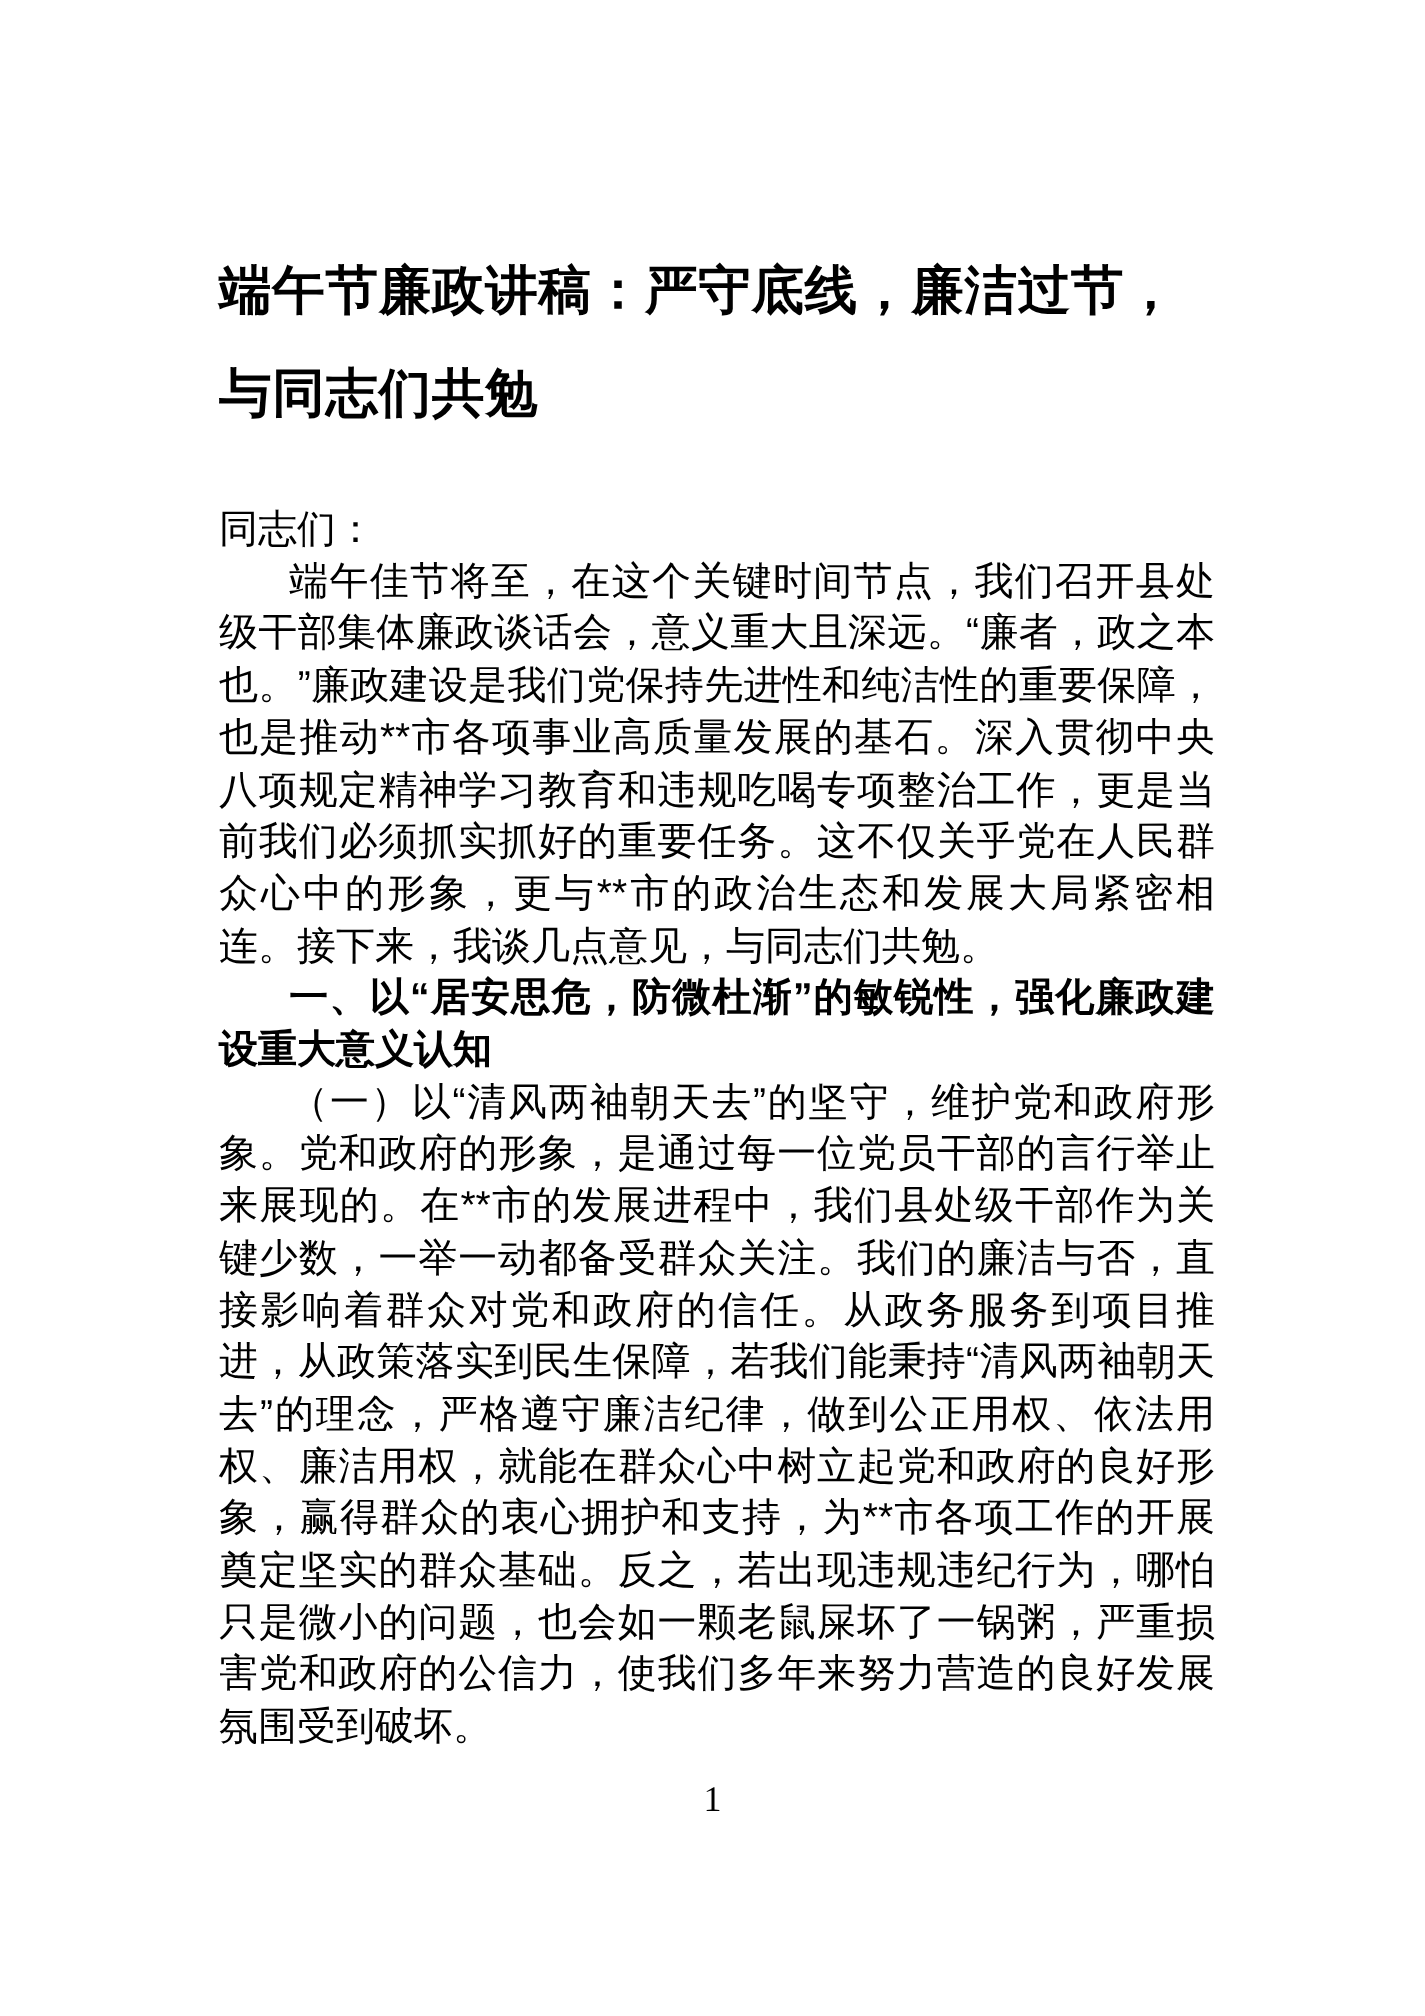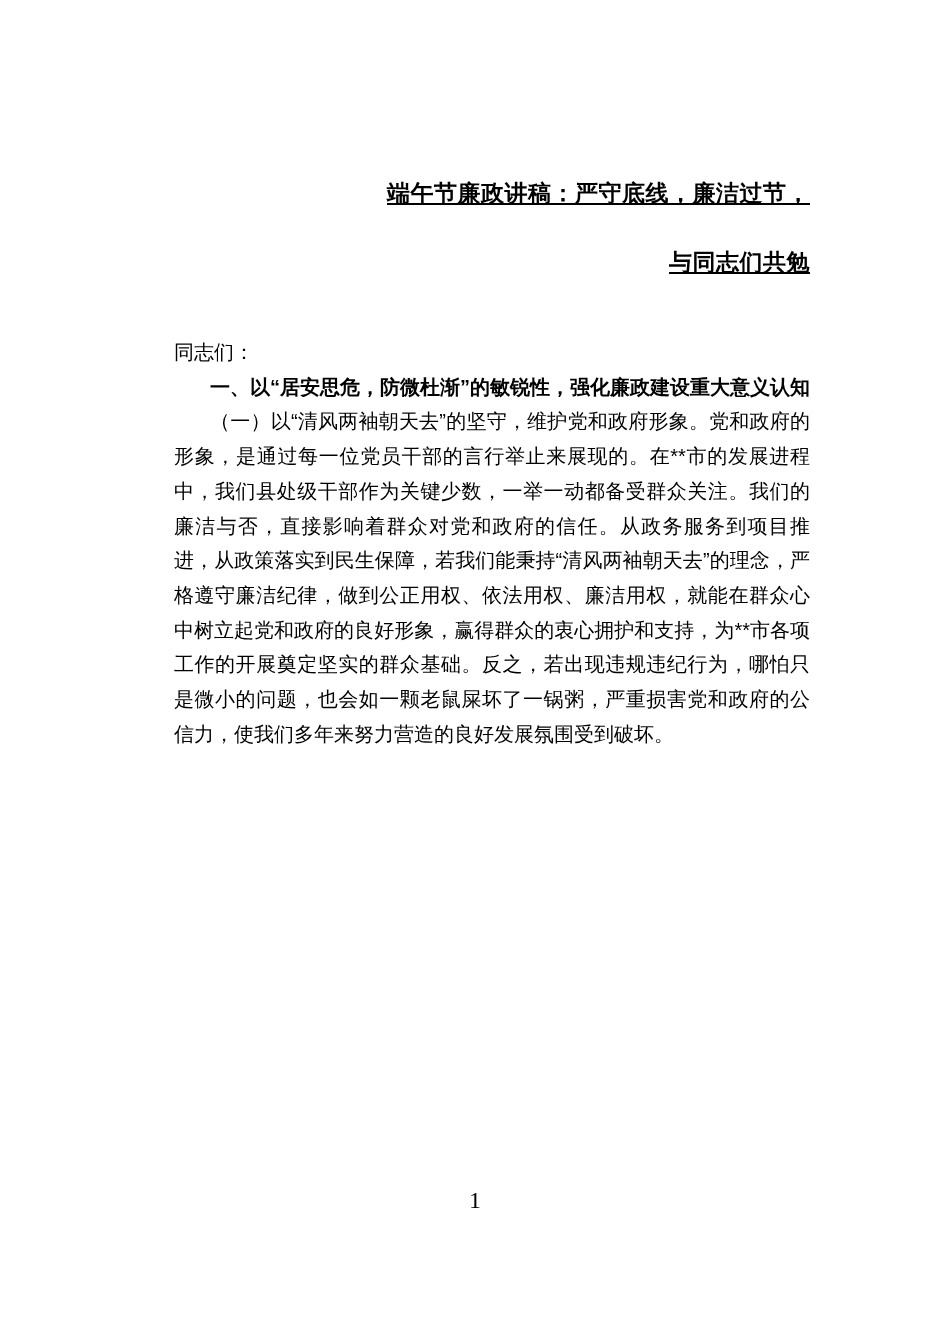--- a/index.html
+++ b/index.html
@@ -17,33 +17,31 @@
     position: relative;
     width: 950px;
     height: 1344px;
     overflow: hidden;
     background: #ffffff;
   }
   .content-area {
     padding: 159px 140px 0 146px;
   }
   .title {
-    font-size: 23px;
+    font-size: 35px;
     font-weight: 700;
     line-height: 69px;
-    text-align: right;
+    text-align: left;
     letter-spacing: 0.5px;
-    text-decoration: underline;
   }
   .text-block {
     margin-top: 38px;
-    font-size: 20px;
+    font-size: 26px;
     line-height: 34.7px;
     text-align: justify;
-    margin-left: 28px;
   }
   .text-block p {
     margin: 0;
     padding: 0;
     text-indent: 1.8em;
   }
   .text-block p.salutation {
     text-indent: 0;
   }
   .text-block p.heading {
@@ -64,18 +62,19 @@
 <body>
 
 <div class="doc">
   <div class="content-area">
     <div class="title">
       <div>端午节廉政讲稿：严守底线，廉洁过节，</div>
       <div>与同志们共勉</div>
     </div>
     <div class="text-block">
       <p class="salutation">同志们：</p>
+      <p>端午佳节将至，在这个关键时间节点，我们召开县处级干部集体廉政谈话会，意义重大且深远。“廉者，政之本也。”廉政建设是我们党保持先进性和纯洁性的重要保障，也是推动**市各项事业高质量发展的基石。深入贯彻中央八项规定精神学习教育和违规吃喝专项整治工作，更是当前我们必须抓实抓好的重要任务。这不仅关乎党在人民群众心中的形象，更与**市的政治生态和发展大局紧密相连。接下来，我谈几点意见，与同志们共勉。</p>
       <p class="heading">一、以“居安思危，防微杜渐”的敏锐性，强化廉政建设重大意义认知</p>
       <p>（一）以“清风两袖朝天去”的坚守，维护党和政府形象。党和政府的形象，是通过每一位党员干部的言行举止来展现的。在**市的发展进程中，我们县处级干部作为关键少数，一举一动都备受群众关注。我们的廉洁与否，直接影响着群众对党和政府的信任。从政务服务到项目推进，从政策落实到民生保障，若我们能秉持“清风两袖朝天去”的理念，严格遵守廉洁纪律，做到公正用权、依法用权、廉洁用权，就能在群众心中树立起党和政府的良好形象，赢得群众的衷心拥护和支持，为**市各项工作的开展奠定坚实的群众基础。反之，若出现违规违纪行为，哪怕只是微小的问题，也会如一颗老鼠屎坏了一锅粥，严重损害党和政府的公信力，使我们多年来努力营造的良好发展氛围受到破坏。</p>
     </div>
   </div>
   <div class="page-number">1</div>
 </div>
 
 </body></html>

